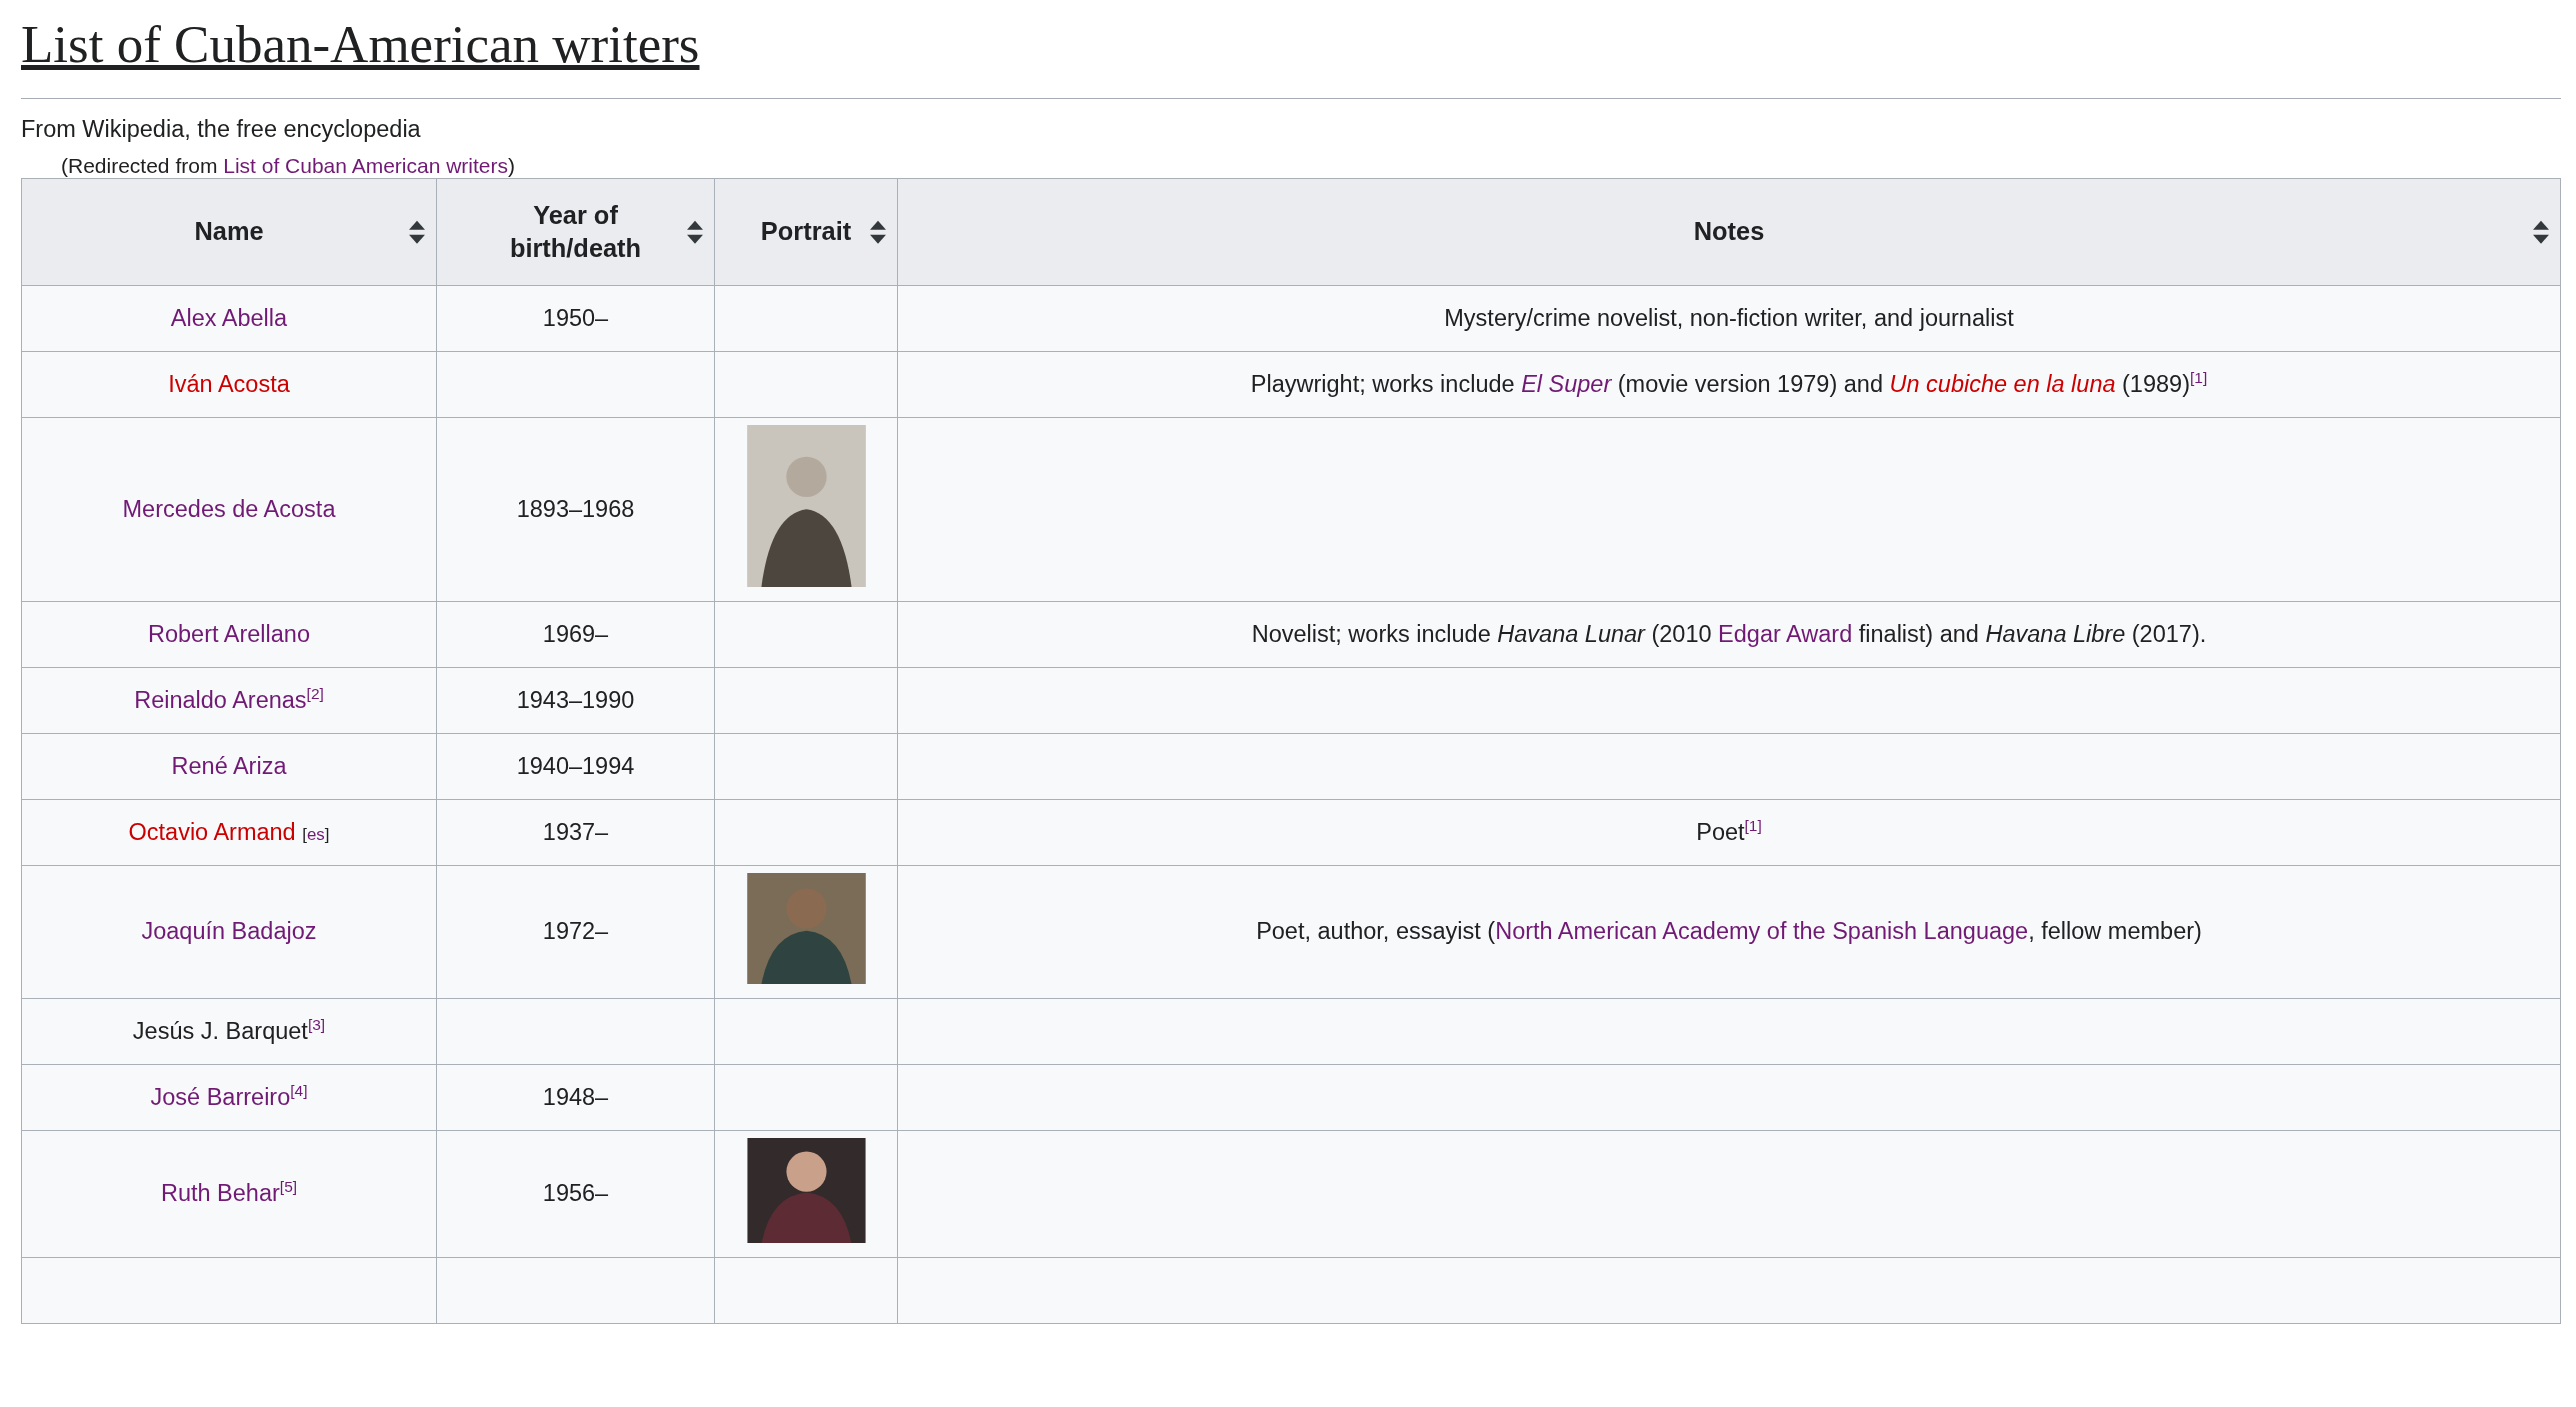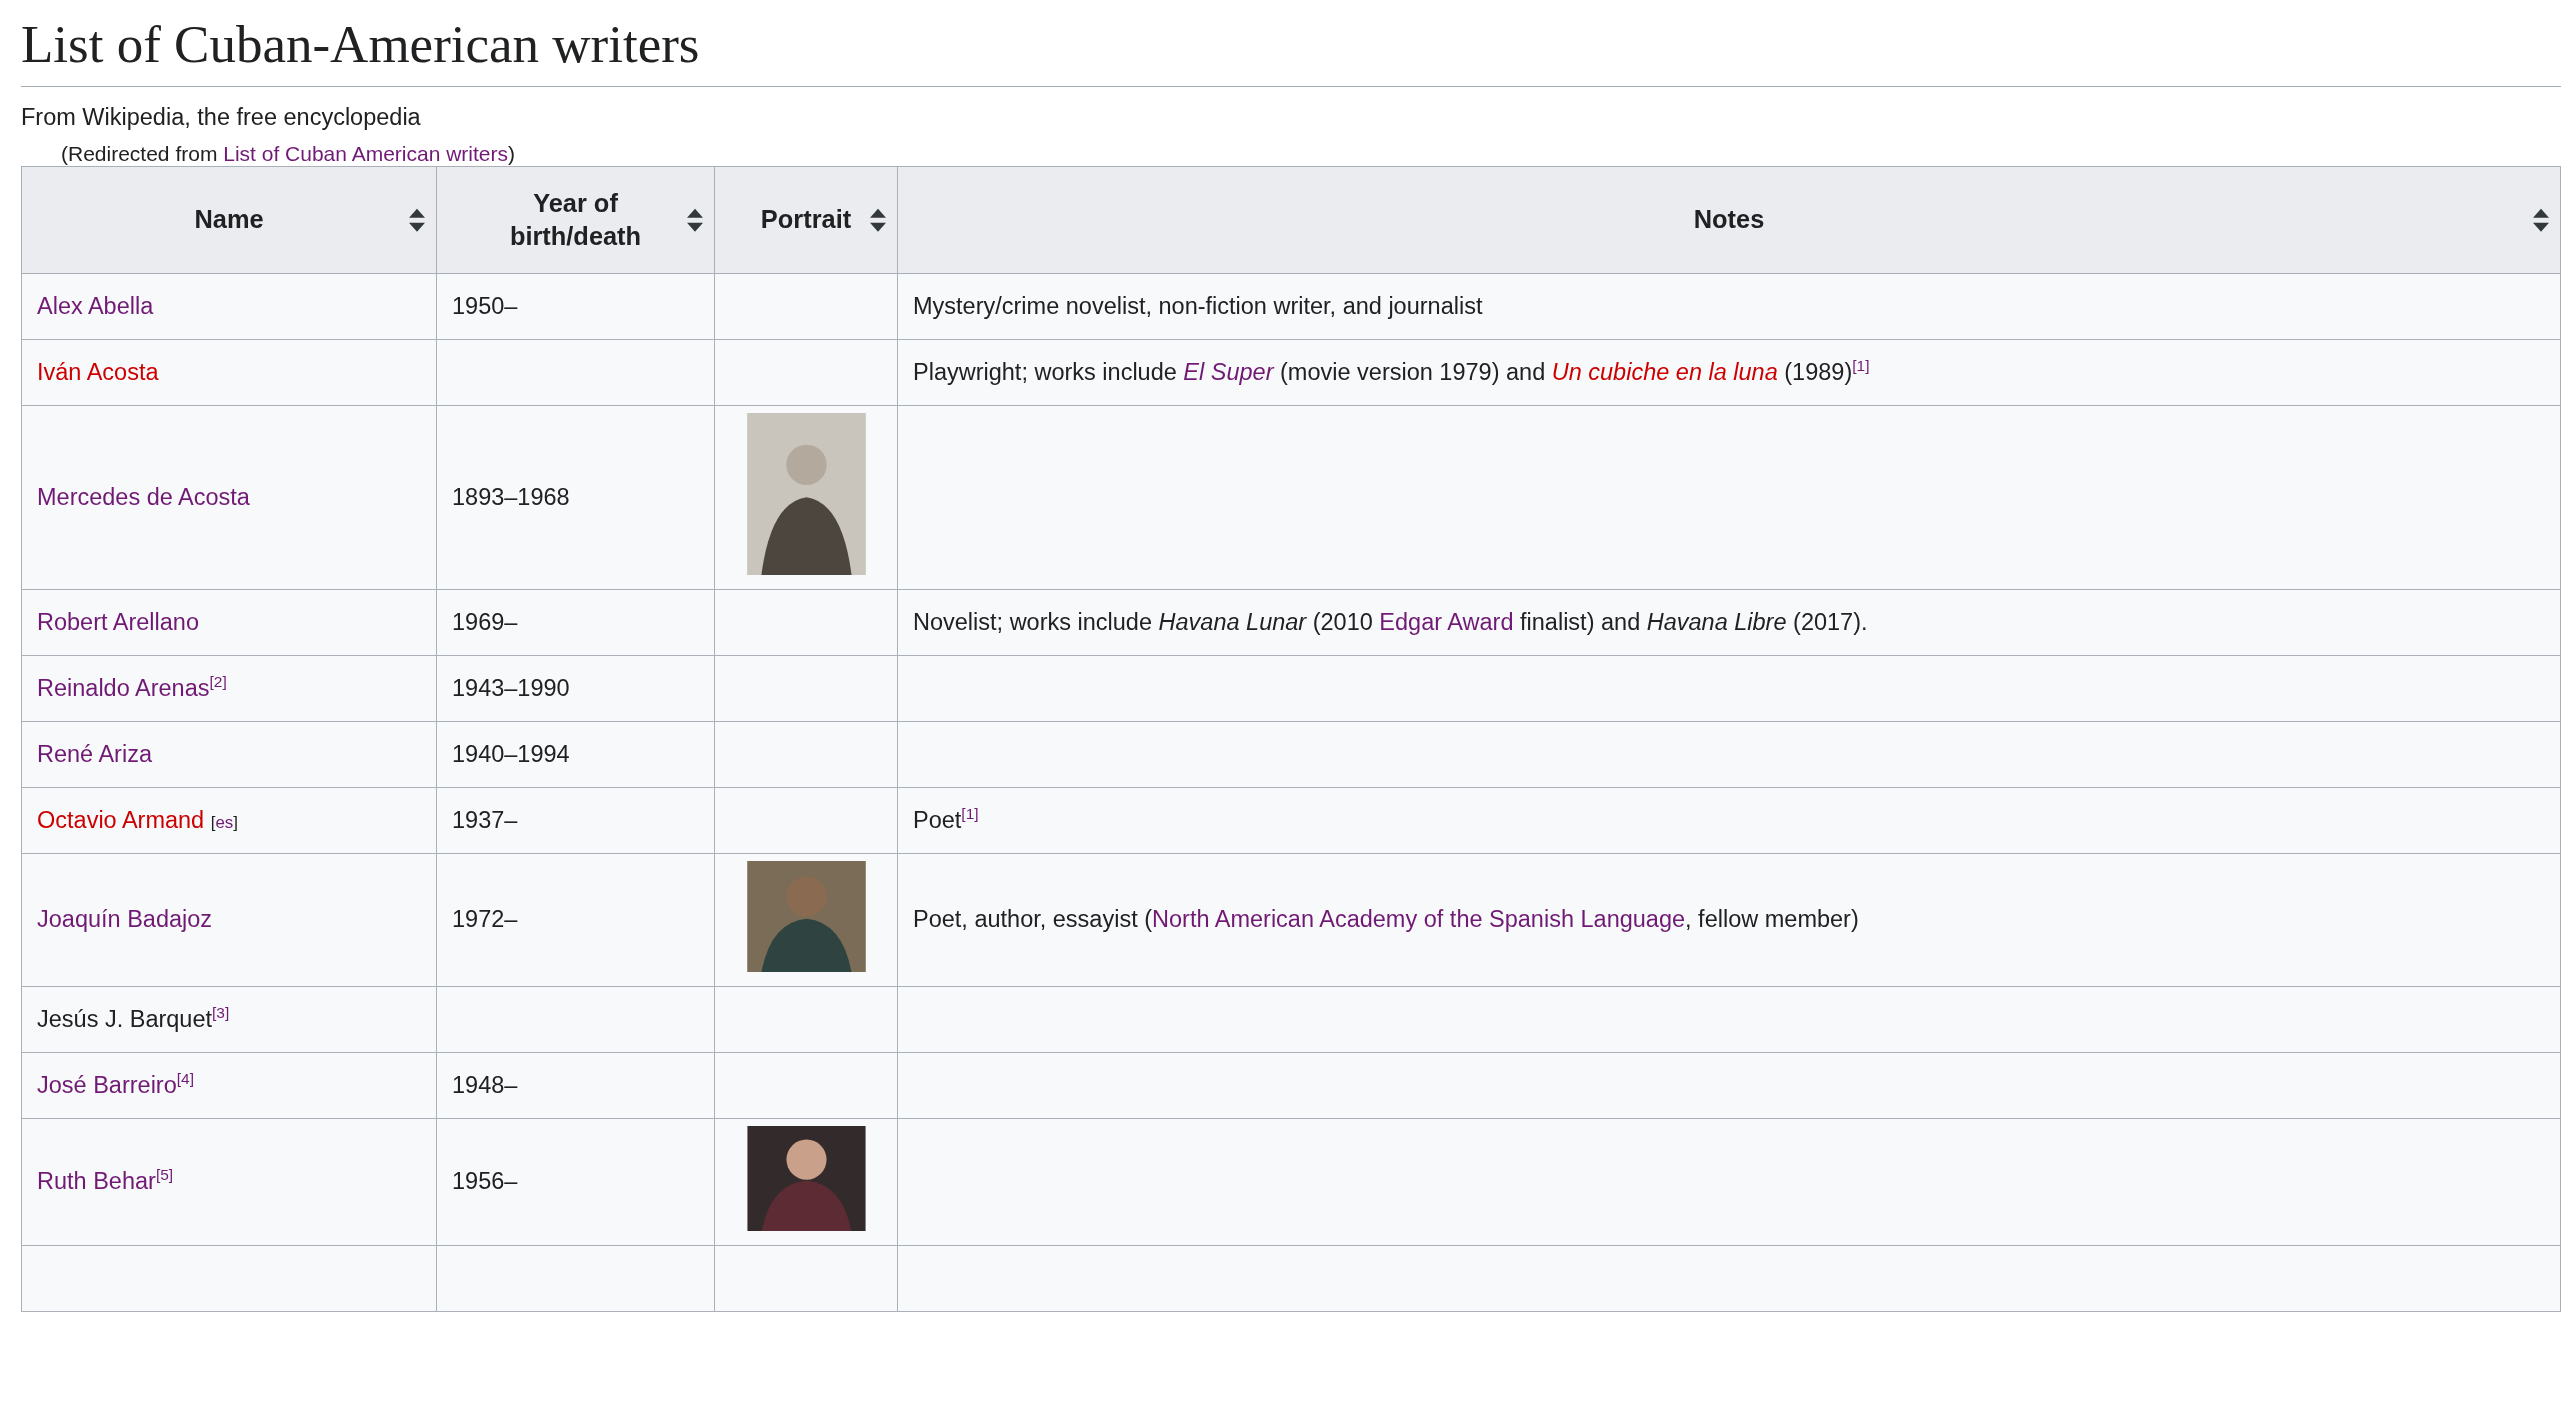--- a/index.html
+++ b/index.html
@@ -9,42 +9,43 @@
     color:#202122;
   }
   .page{padding:13px 15px 0 21px;}
 
   h1{
     font-family:"Liberation Serif",serif;
     font-weight:400;
     font-size:53px;
     line-height:1.2;
     margin:0 0 9.4px 0;
-    padding-bottom:9px;
+    padding-bottom:21px;
     border-bottom:1.9px solid #a7adb5;
+    text-decoration:underline;
   }
   .subtitle{font-size:23.5px;margin:17px 0 8px 0;}
   .redirect{font-size:21px;margin:11.3px 0 0 40px;}
   .intro{font-size:24.5px;margin:49px 0 41px 0;}
 
   a{text-decoration:none;cursor:pointer;}
   .lk{color:#701a75;}
   .rlk{color:#cc0000;}
   .it{font-style:italic;}
   .sm{font-size:0.72em;}
   sup.ref{font-size:0.66em;vertical-align:super;line-height:0;}
 
   table{
     border-collapse:collapse;
     table-layout:fixed;
     width:2540px;
     background:#f8f9fa;
     font-size:23.5px;
   }
-  th,td{border:1.9px solid #aab0b8;box-sizing:border-box;}
+  th,td{border:1.9px solid #aab0b8;box-sizing:border-box;text-align:center;}
   th{
     background:#eaecf0;
     font-weight:bold;
     font-size:25.4px;
     height:107px;
     padding:7.5px 45px;
     position:relative;
     text-align:center;
     vertical-align:middle;
     cursor:pointer;

